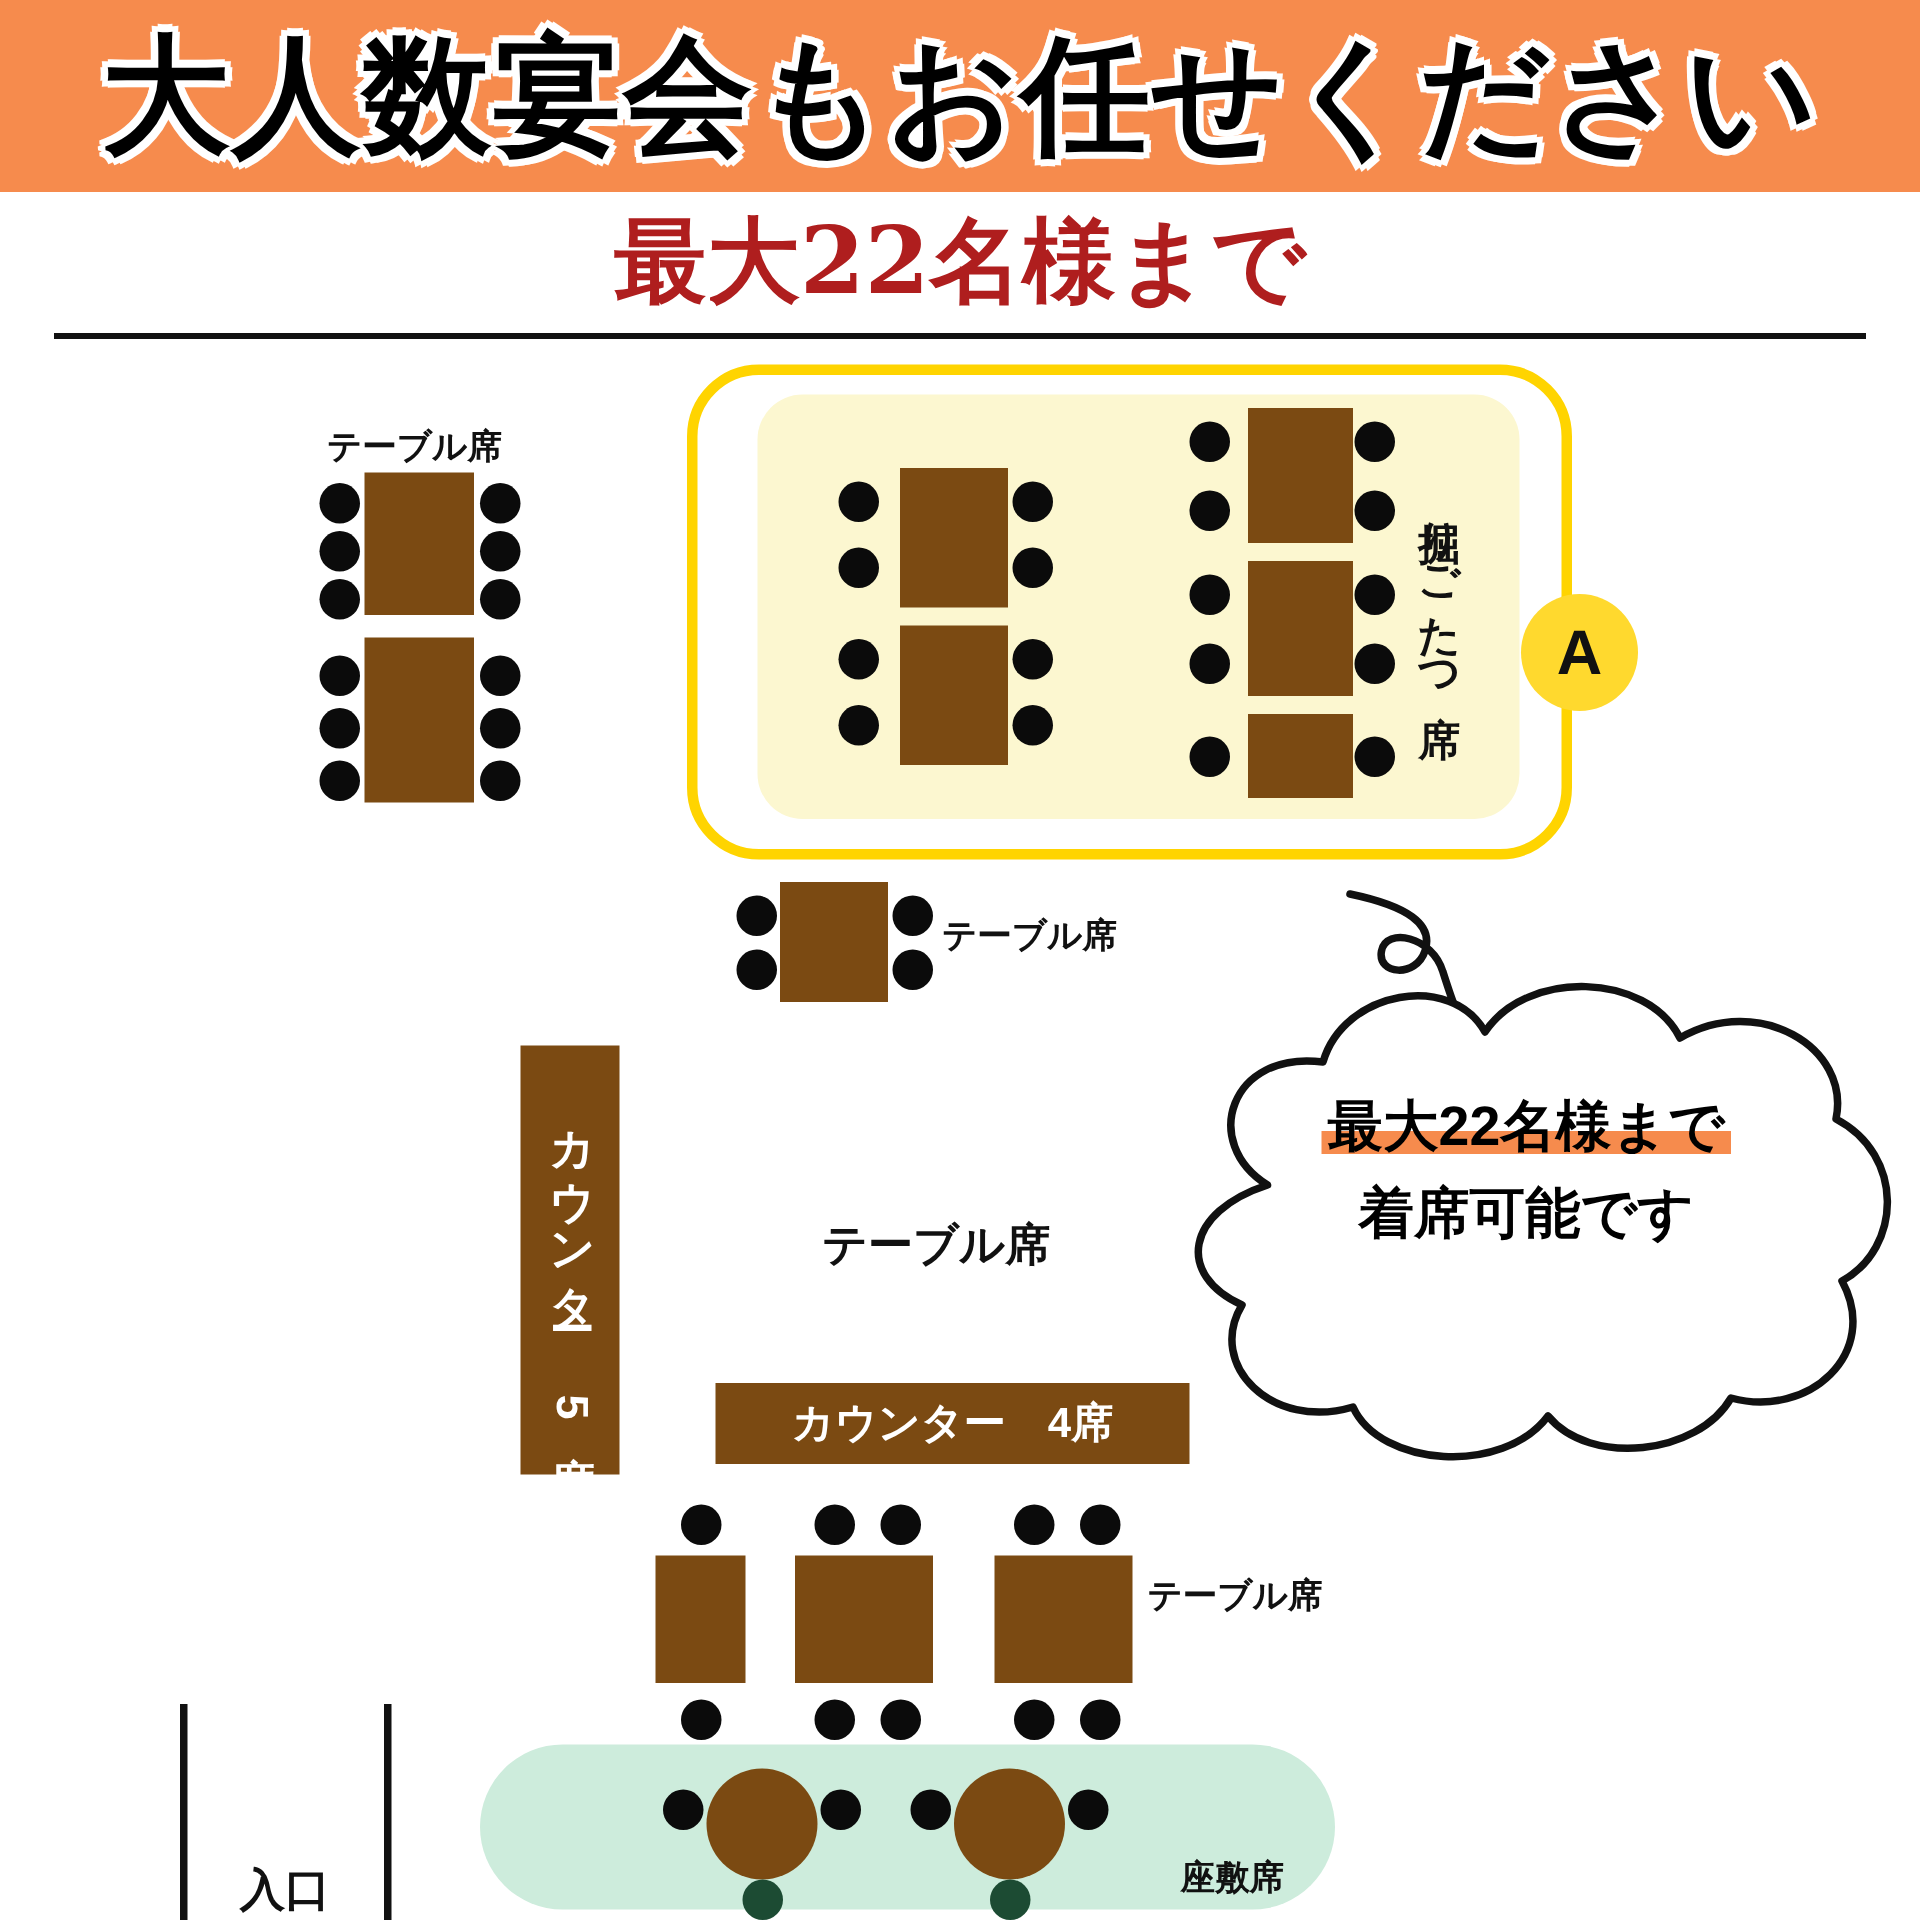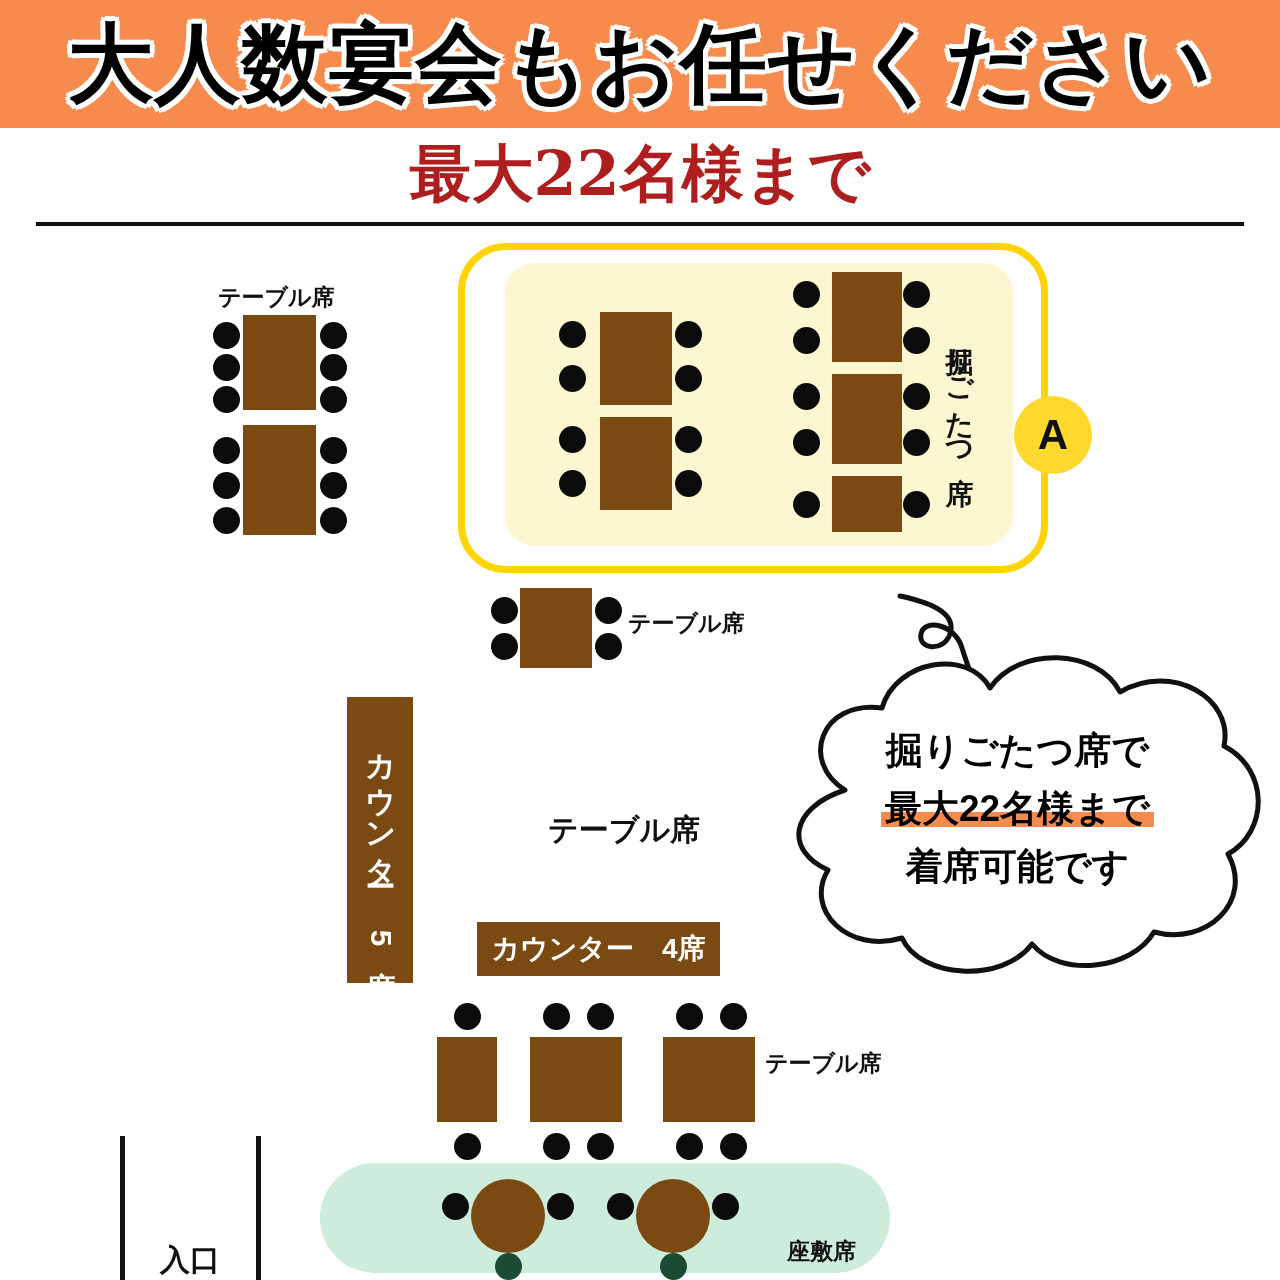--- a/index.html
+++ b/index.html
@@ -55,21 +55,21 @@
     font-size:42px; font-weight:bold; color:#111;
   }
 
   .counter-v {
     position:absolute; left:347px; top:697px; width:66px; height:286px;
     background:var(--table_brown); color:#fff; font-weight:bold; font-size:30px;
     writing-mode:vertical-rl; text-orientation:mixed;
     display:flex; align-items:center; justify-content:center; white-space:nowrap;
   }
   .counter-h {
-    position:absolute; left:477px; top:922px; width:243px; height:54px;
+    position:absolute; left:477px; top:922px; width:316px; height:54px;
     background:var(--table_brown); color:#fff; font-weight:bold; font-size:28px;
     display:flex; align-items:center; justify-content:center; white-space:nowrap;
   }
 
   .zashiki {
     position:absolute; left:320px; top:1163px; width:570px; height:110px;
     background:var(--zashiki_bg); border-radius:55px;
   }
   .vline { position:absolute; width:5px; height:144px; top:1136px; background:var(--line_black); }
 
@@ -210,18 +210,17 @@
              C 1172 662, 1234 698, 1224 746
              C 1270 770, 1268 832, 1228 854
              C 1254 902, 1206 946, 1154 932
              C 1132 970, 1060 978, 1032 944
              C 1002 984, 920 978, 902 938
              C 848 954, 804 910, 828 870
              C 784 850, 790 808, 845 790 Z" fill="#fff" stroke="#111" stroke-width="5" stroke-linejoin="round"></path>
   </svg>
 
   <div class="bubble-text">
-    <div>掘りごたつ席で</div>
     <div><span class="hl">最大22名様まで</span></div>
     <div>着席可能です</div>
   </div>
 
 </div>
 
 </body></html>

